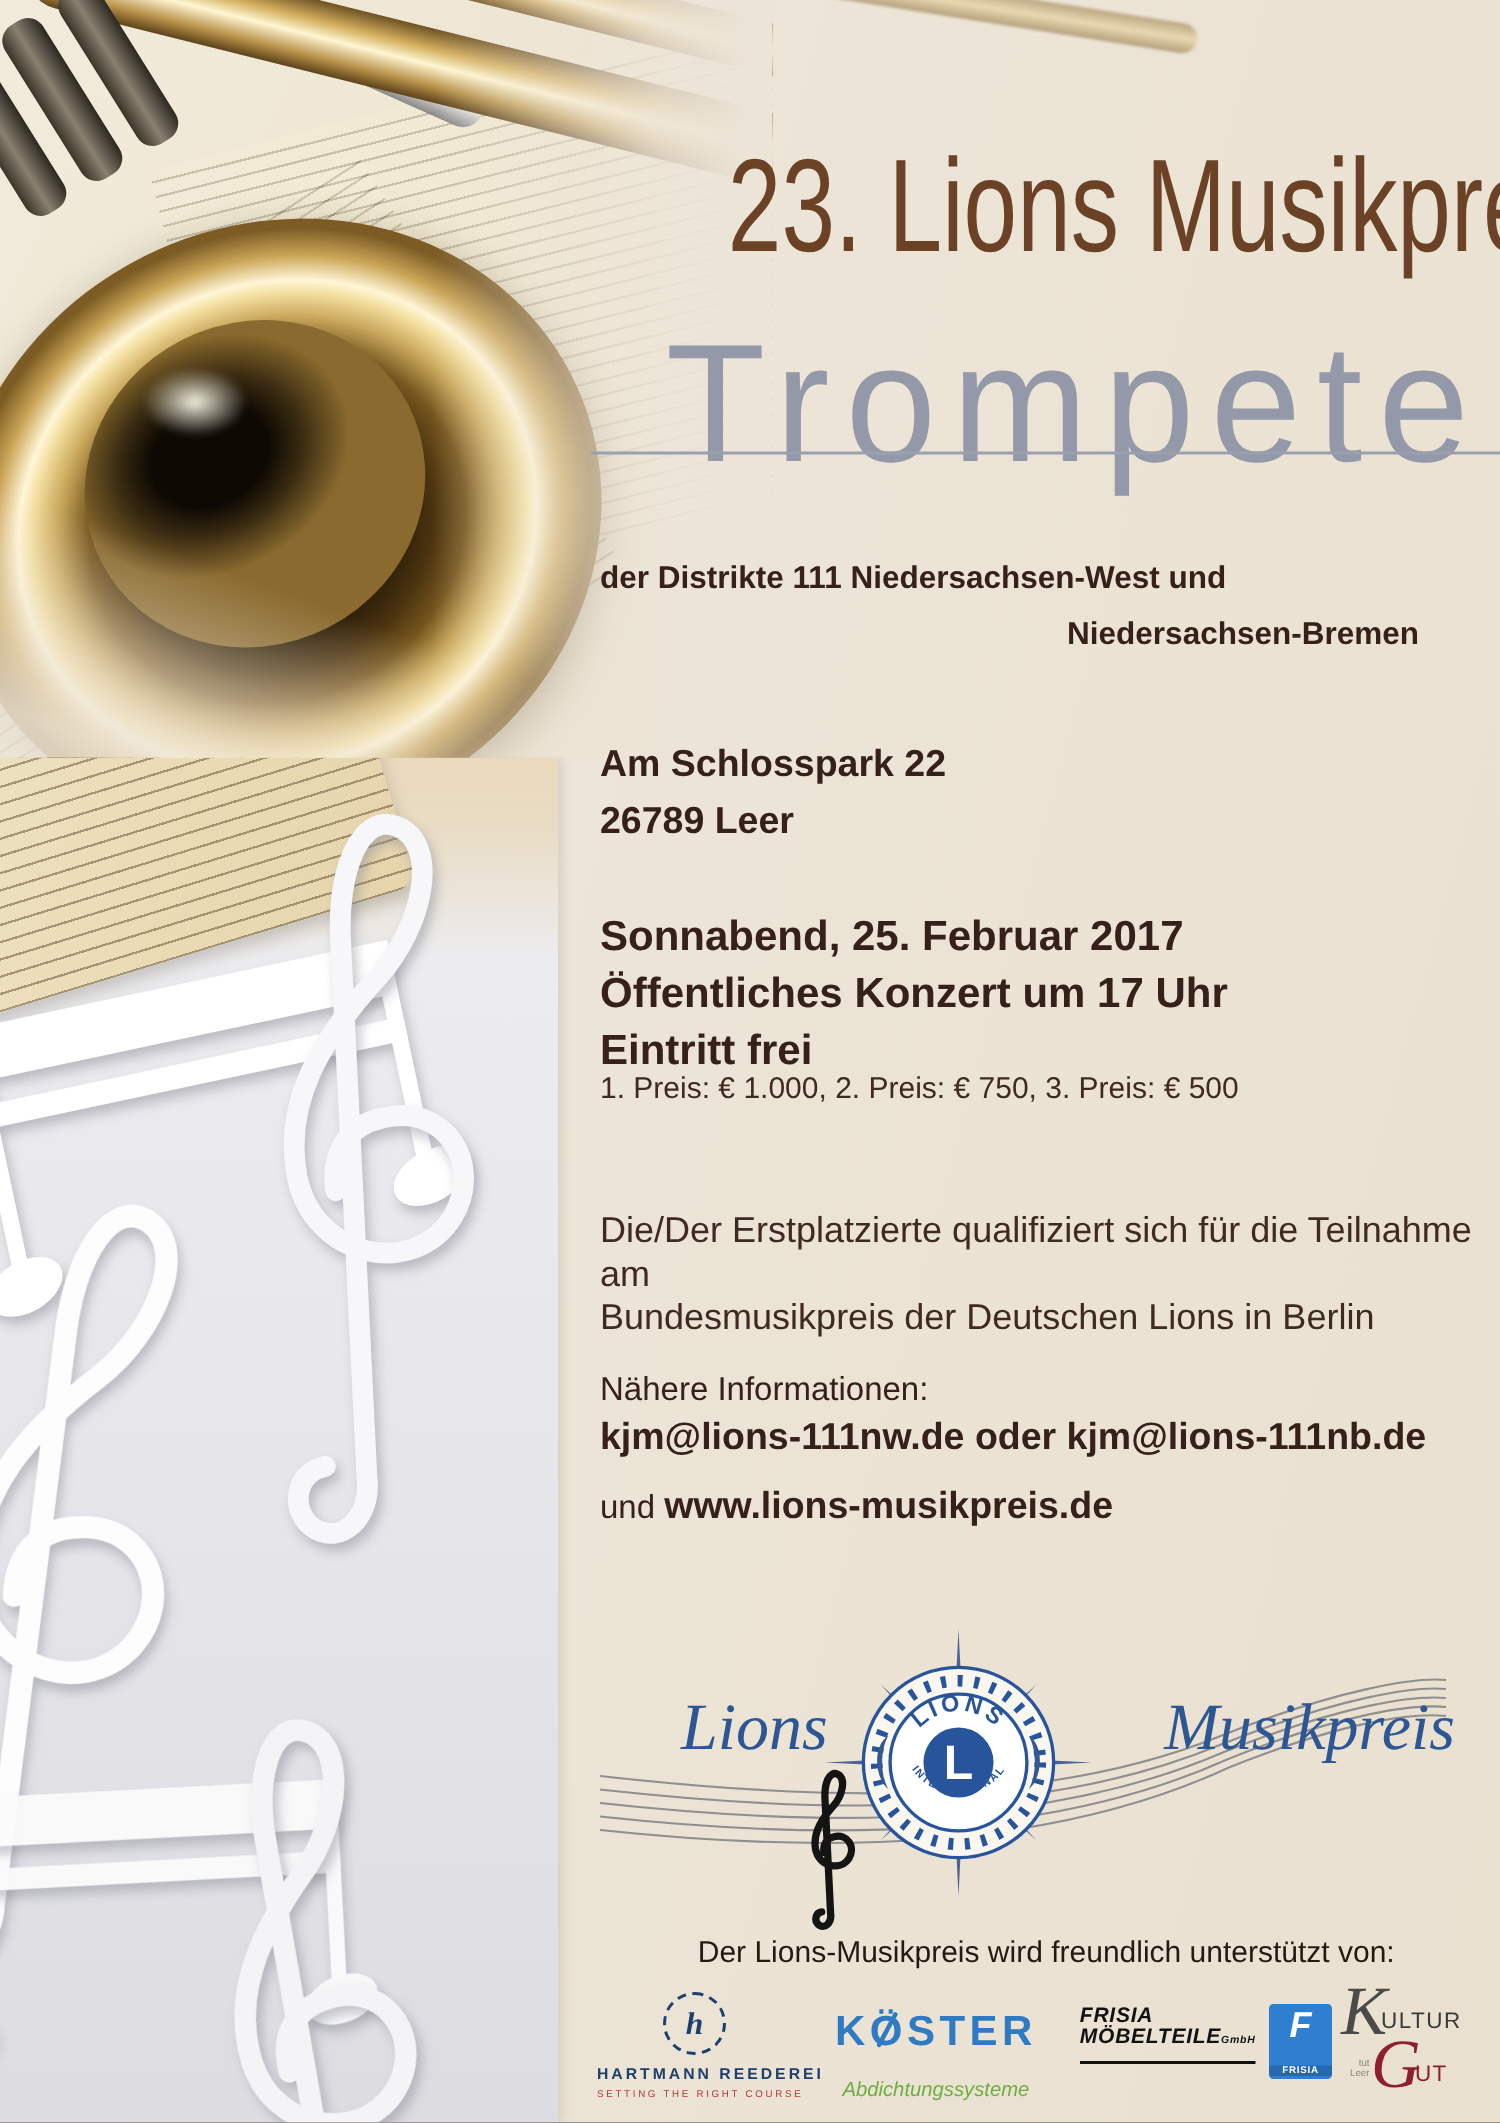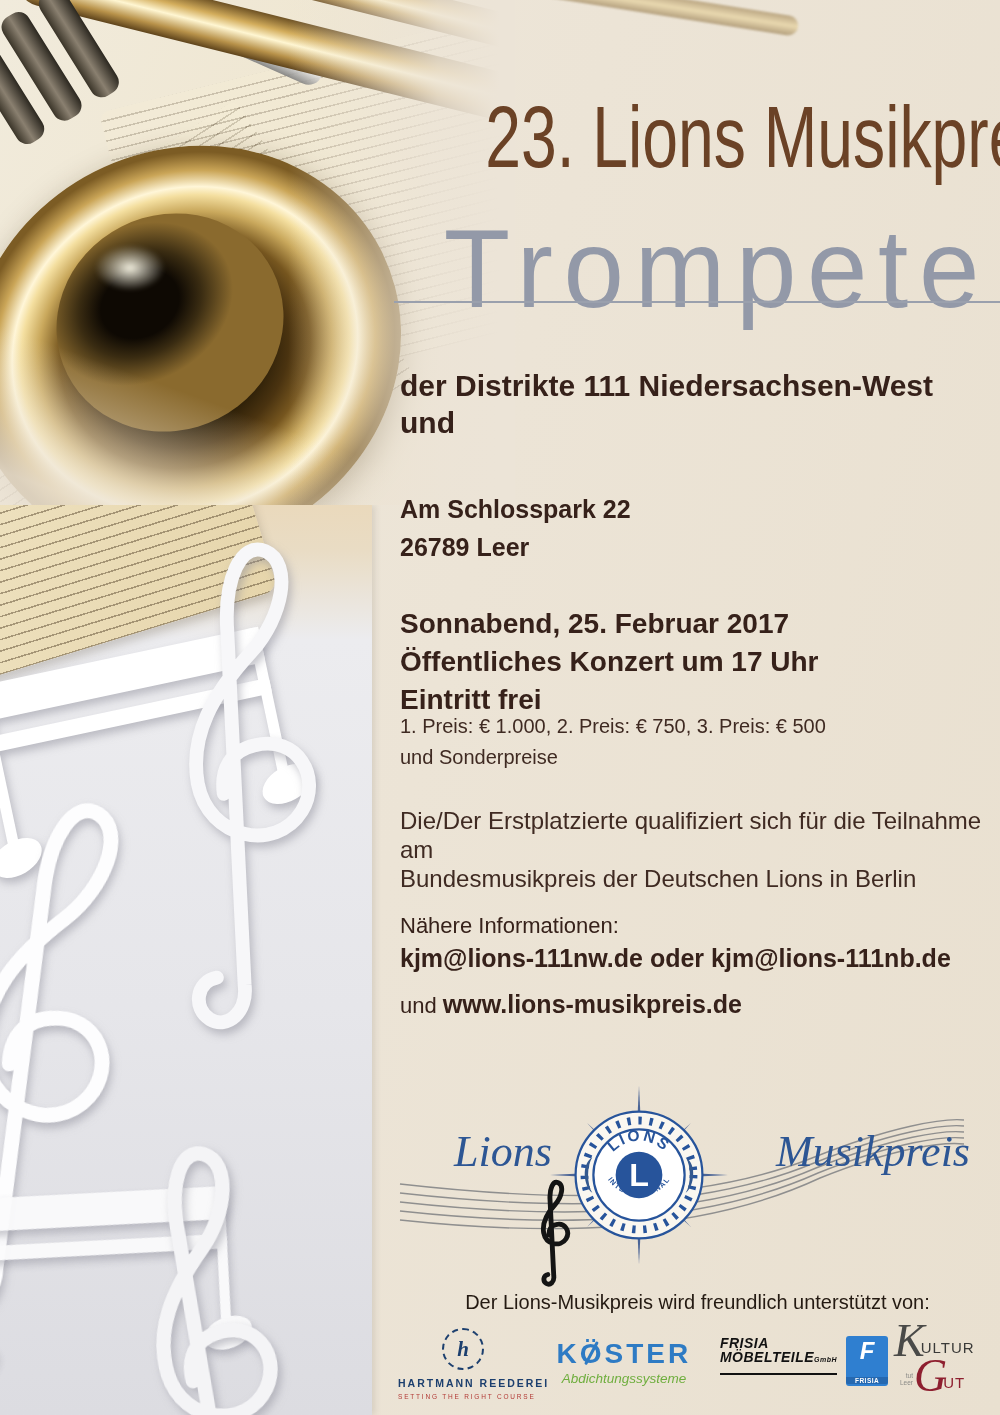--- a/index.html
+++ b/index.html
@@ -56,21 +56,21 @@
 
   
   .title-main{position:absolute;left:300px;right:14px;top:86px;text-align:right;white-space:nowrap;
     font-size:88px;color:#6b4226;transform:scaleX(.73);transform-origin:100% 50%;letter-spacing:0;}
   .title-instrument{position:absolute;left:300px;right:10px;top:204px;text-align:right;white-space:nowrap;
     font-size:112px;color:#9399a8;letter-spacing:11px;transform:scaleX(.97);transform-origin:100% 50%;}
   .title-rule{position:absolute;left:394px;right:0;top:301px;height:2px;background:#9aa0ad;}
 
   
   .blk{position:absolute;left:400px;}
-  .districts{top:367px;width:546px;font-size:30px;font-weight:bold;line-height:37px;}
+  .districts{top:367px;width:546px;font-size:21px;font-weight:bold;line-height:37px;}
   .districts .l2{display:block;text-align:right;}
   .venue{top:490px;font-size:25px;font-weight:bold;line-height:38px;}
   .event{top:605px;font-size:28px;font-weight:bold;line-height:38px;}
   .prizes{top:711px;font-size:20px;line-height:31px;color:#3f2a22;}
   .qual{top:806px;font-size:24px;line-height:29px;color:#3f2a22;}
   .info-h{top:913px;font-size:22px;}
   .emails{top:944px;font-size:25px;font-weight:bold;}
   .web{top:990px;font-size:22px;}
   .web b{font-size:25px;}
 
@@ -89,21 +89,21 @@
   .sp{text-align:center;}
   .sp-hartmann{width:130px;margin-top:6px;}
   .h-circle{width:38px;height:38px;margin:0 auto;border:2px dashed #1c3f6e;border-radius:50%;
     display:flex;align-items:center;justify-content:center;
     font-family:"Liberation Serif",serif;font-style:italic;font-weight:bold;font-size:21px;color:#1c3f6e;}
   .h-name{margin-top:7px;font-size:10.5px;font-weight:bold;letter-spacing:2px;color:#1c3f6e;white-space:nowrap;}
   .h-tag{margin-top:4px;font-size:6.5px;letter-spacing:1.8px;color:#b23a35;white-space:nowrap;}
   .sp-koester{width:180px;margin-top:16px;}
   .k-name{position:relative;display:inline-block;font-size:28px;font-weight:800;letter-spacing:3px;color:#2e7bc4;}
   .k-slash{position:absolute;left:33px;top:2px;width:2.5px;height:26px;background:#2e7bc4;transform:rotate(28deg);border-radius:2px;}
-  .k-tag{font-size:13.5px;font-style:italic;color:#6fae3e;margin-top:1px;}
+  .k-tag{font-size:13.5px;font-style:italic;color:#6fae3e;margin-top:15px;}
   .sp-frisia{margin-top:14px;display:flex;align-items:flex-start;gap:9px;}
   .f-text{text-align:left;border-bottom:2.5px solid #111;padding-bottom:6px;}
   .f-l1{font-size:14px;font-weight:900;font-style:italic;color:#111;letter-spacing:.5px;line-height:14px;}
   .f-l2{font-size:14px;font-weight:900;font-style:italic;color:#111;letter-spacing:.5px;line-height:15px;}
   .f-suffix{font-size:7px;font-weight:bold;}
   .f-badge{width:42px;height:46px;background:#2f7fd0;border-radius:3px;display:flex;flex-direction:column;
     align-items:center;justify-content:space-between;padding:2px 0;}
   .f-badge .fb-letter{color:#fff;font-weight:900;font-size:24px;line-height:26px;font-style:italic;}
   .fb-strip{font-size:6.5px;font-weight:bold;color:#fff;letter-spacing:.5px;background:#2568b0;width:100%;text-align:center;border-radius:0 0 2px 2px;}
   .sp-kultur{width:100px;margin-top:0;text-align:left;}
@@ -177,36 +177,36 @@
     <div class="fade"></div>
   </div>
   <div class="tube-ext"></div>
 
   <div class="title-main">23. Lions Musikpreis</div>
   <div class="title-instrument">Trompete</div>
   <div class="title-rule"></div>
 
   <div class="blk districts">
     <span>der Distrikte 111 Niedersachsen-West und</span>
+    <span class="l2">Niedersachsen-Bremen</span>
   </div>
 
   <div class="blk venue">
     <div>Am Schlosspark 22</div>
     <div>26789 Leer</div>
   </div>
 
   <div class="blk event">
     <div>Sonnabend, 25. Februar 2017</div>
     <div>Öffentliches Konzert um 17 Uhr</div>
     <div>Eintritt frei</div>
   </div>
 
   <div class="blk prizes">
     <div>1. Preis: € 1.000, 2. Preis: € 750, 3. Preis: € 500</div>
-    <div>und Sonderpreise</div>
   </div>
 
   <div class="blk qual">
     <div>Die/Der Erstplatzierte qualifiziert sich für die Teilnahme am</div>
     <div>Bundesmusikpreis der Deutschen Lions in Berlin</div>
   </div>
 
   <div class="blk info-h">Nähere Informationen:</div>
   <div class="blk emails">kjm@lions-111nw.de oder kjm@lions-111nb.de</div>
   <div class="blk web">

